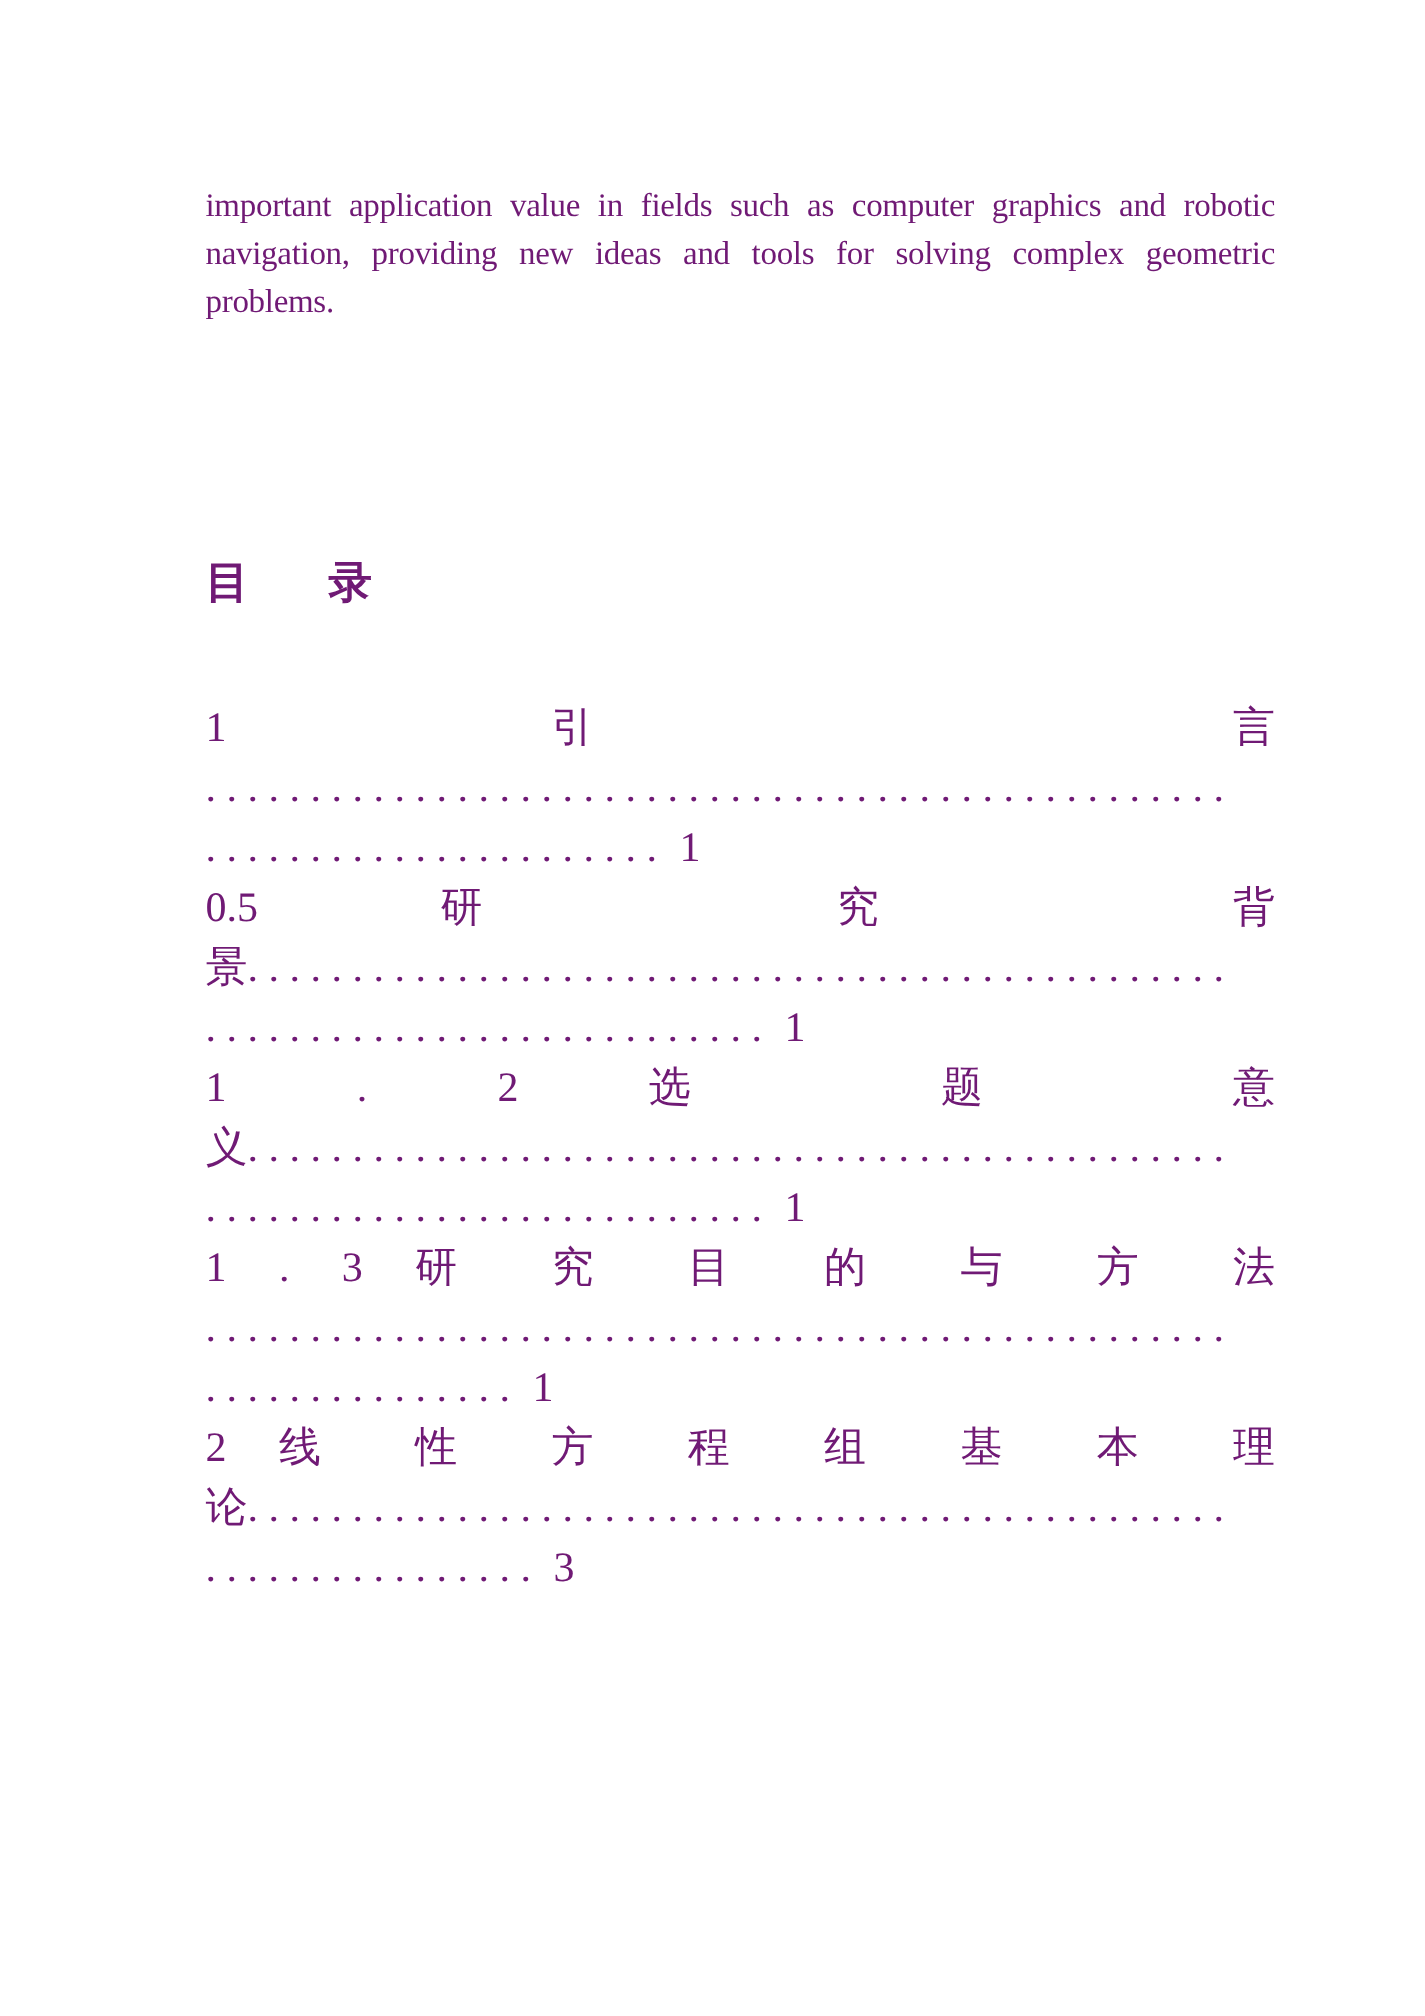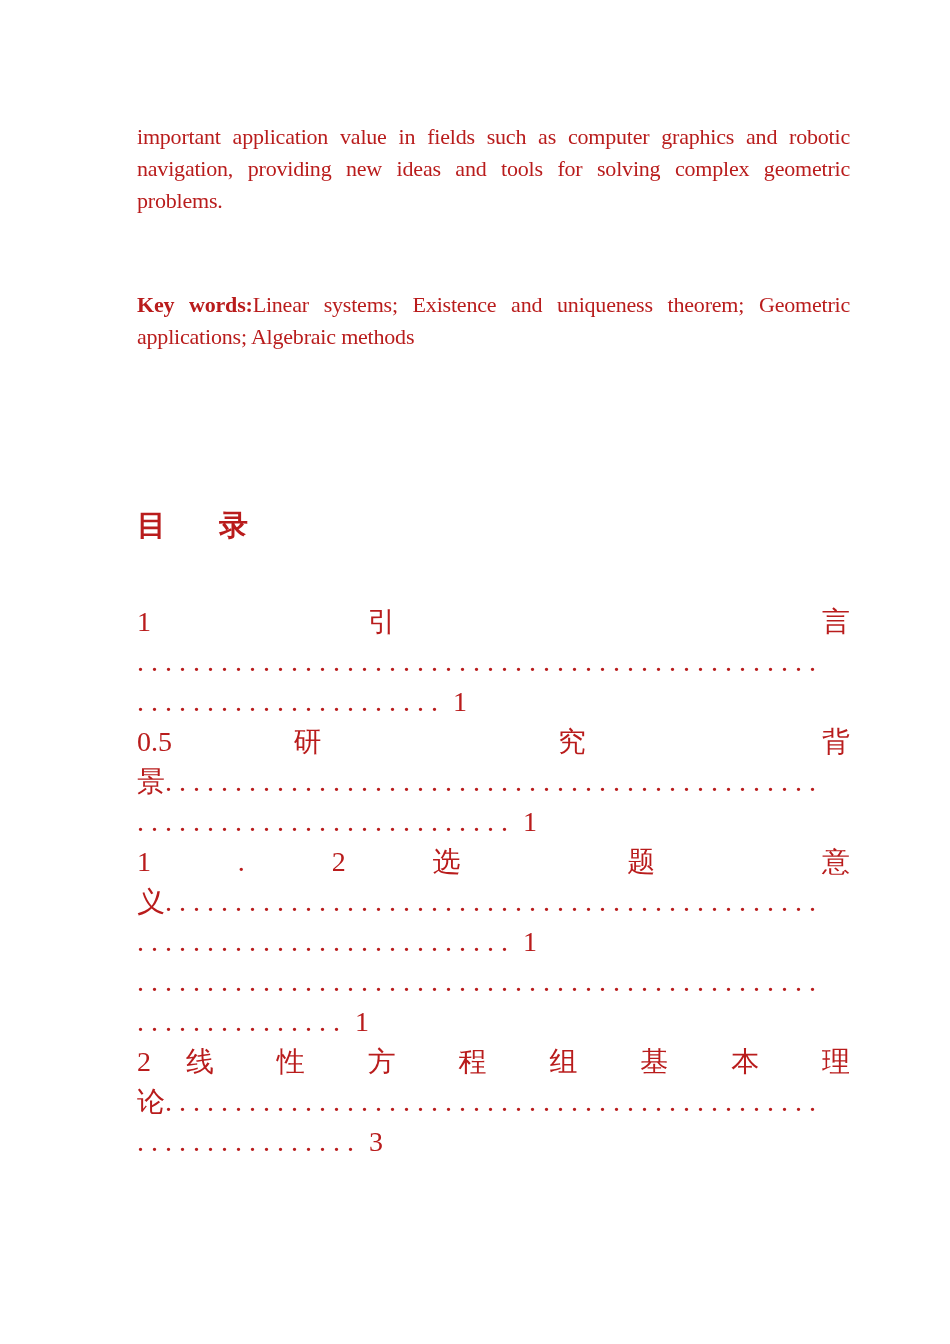--- a/index.html
+++ b/index.html
@@ -7,21 +7,21 @@
     padding: 0;
     background: #ffffff;
   }
   .page {
     position: relative;
     width: 950px;
     height: 1344px;
     box-sizing: border-box;
     padding: 121px 100px 0 137px;
     background: #ffffff;
-    color: #b91c1c;
+    color: #701a75;
     font-family: "Liberation Serif", "DejaVu Serif", serif;
     overflow: hidden;
   }
   .para {
     margin: 0;
     font-size: 22px;
     line-height: 32px;
     letter-spacing: -0.2px;
     text-align: justify;
   }
@@ -71,38 +71,38 @@
     margin-left: 8px;
   }
 </style>
 </head>
 <body>
 
 <div class="page">
 
   <p class="para">important application value in fields such as computer graphics and robotic navigation, providing new ideas and tools for solving complex geometric problems.</p>
 
-  <p class="para keywords"><span class="kw-label">Key words:</span><span>Linear systems; Existence and uniqueness theorem; Geometric applications; Algebraic methods</span></p>
 
   <h1 class="toc-title">目    录</h1>
 
   <div class="toc">
 
     <div class="toc-row spread bold">1 引 言</div>
     <div class="toc-row leader"><span class="dots">.................................................</span></div>
     <div class="toc-row leader"><span class="dots">......................</span><span class="pagenum">1</span></div>
 
     <div class="toc-row spread">0.5 研 究 背</div>
     <div class="toc-row leader"><span class="prefix">景</span><span class="dots">...............................................</span></div>
     <div class="toc-row leader"><span class="dots">...........................</span><span class="pagenum">1</span></div>
 
     <div class="toc-row spread">1 . 2 选 题 意</div>
     <div class="toc-row leader"><span class="prefix">义</span><span class="dots">...............................................</span></div>
     <div class="toc-row leader"><span class="dots">...........................</span><span class="pagenum">1</span></div>
 
+    <div class="toc-row spread">1 . 3 研 究 目 的 与 方 法</div>
     <div class="toc-row leader"><span class="dots">.................................................</span></div>
     <div class="toc-row leader"><span class="dots">...............</span><span class="pagenum">1</span></div>
 
     <div class="toc-row spread bold">2 线 性 方 程 组 基 本 理</div>
     <div class="toc-row leader"><span class="prefix bold">论</span><span class="dots">...............................................</span></div>
     <div class="toc-row leader"><span class="dots">................</span><span class="pagenum">3</span></div>
 
   </div>
 
 </div>

